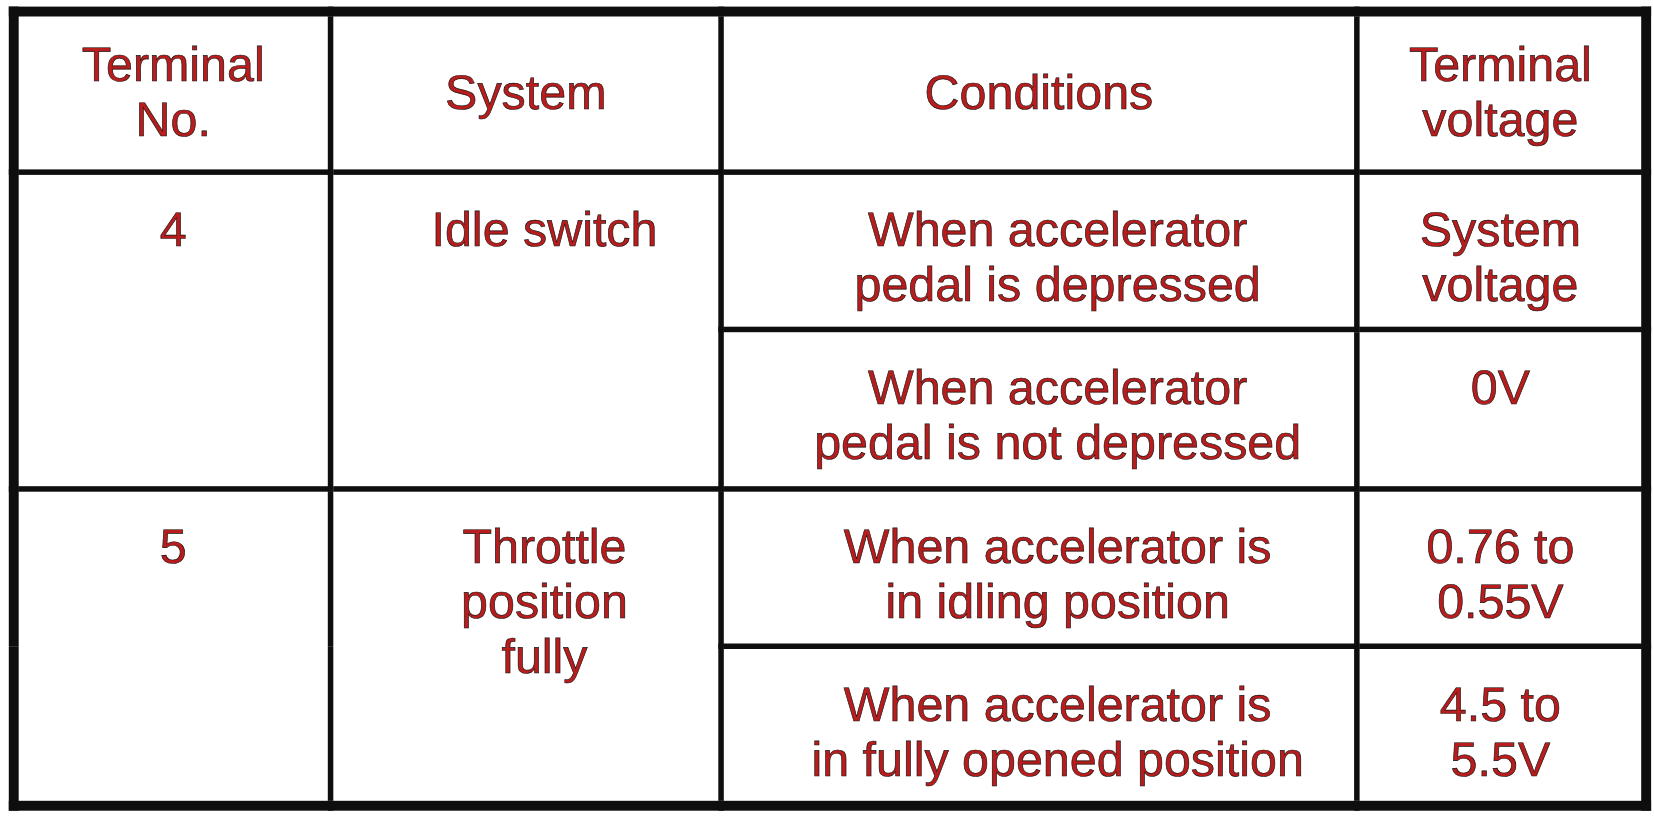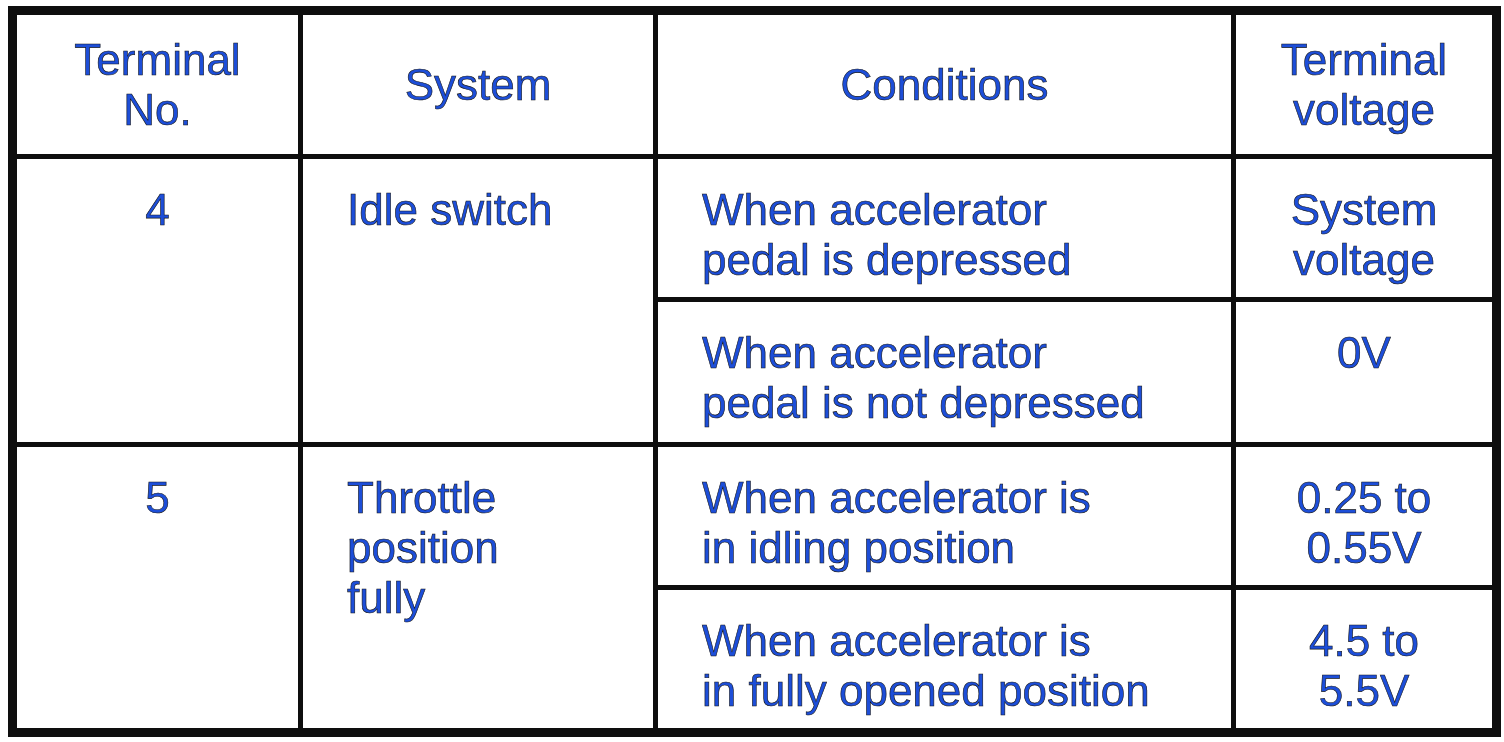--- a/index.html
+++ b/index.html
@@ -7,21 +7,21 @@
     padding: 0;
     background: #ffffff;
   }
   .page {
     position: relative;
     width: 1504px;
     height: 742px;
     background: #ffffff;
     overflow: hidden;
     font-family: "Liberation Sans", sans-serif;
-    color: #1d4ed8;
+    color: #b91c1c;
   }
   table.spec-table {
     position: absolute;
     left: 8px;
     top: 6px;
     width: 1484px;
     height: 722px;
     border-collapse: collapse;
     table-layout: fixed;
     border: 9px solid #0e0e0e;
@@ -45,21 +45,21 @@
   .spec-table td {
     vertical-align: top;
     padding-top: 26px;
   }
   td.cell-terminal-no,
   td.cell-voltage {
     text-align: center;
   }
   td.cell-signal,
   td.cell-condition {
-    text-align: left;
+    text-align: center;
     padding-left: 44px;
     padding-right: 10px;
   }
 </style>
 </head>
 <body>
 
 <div class="page">
   <table class="spec-table">
     <colgroup>
@@ -90,21 +90,21 @@
 pedal is not depressed</td>
       <td class="cell-voltage">0V</td>
     </tr>
     <tr style="height: 143px;">
       <td class="cell-terminal-no" rowspan="2">5</td>
       <td class="cell-signal" rowspan="2">Throttle
 position
 fully</td>
       <td class="cell-condition">When accelerator is
 in idling position</td>
-      <td class="cell-voltage">0.25 to
+      <td class="cell-voltage">0.76 to
 0.55V</td>
     </tr>
     <tr style="height: 145px;">
       <td class="cell-condition">When accelerator is
 in fully opened position</td>
       <td class="cell-voltage">4.5 to
 5.5V</td>
     </tr>
   </tbody>
     </table>

